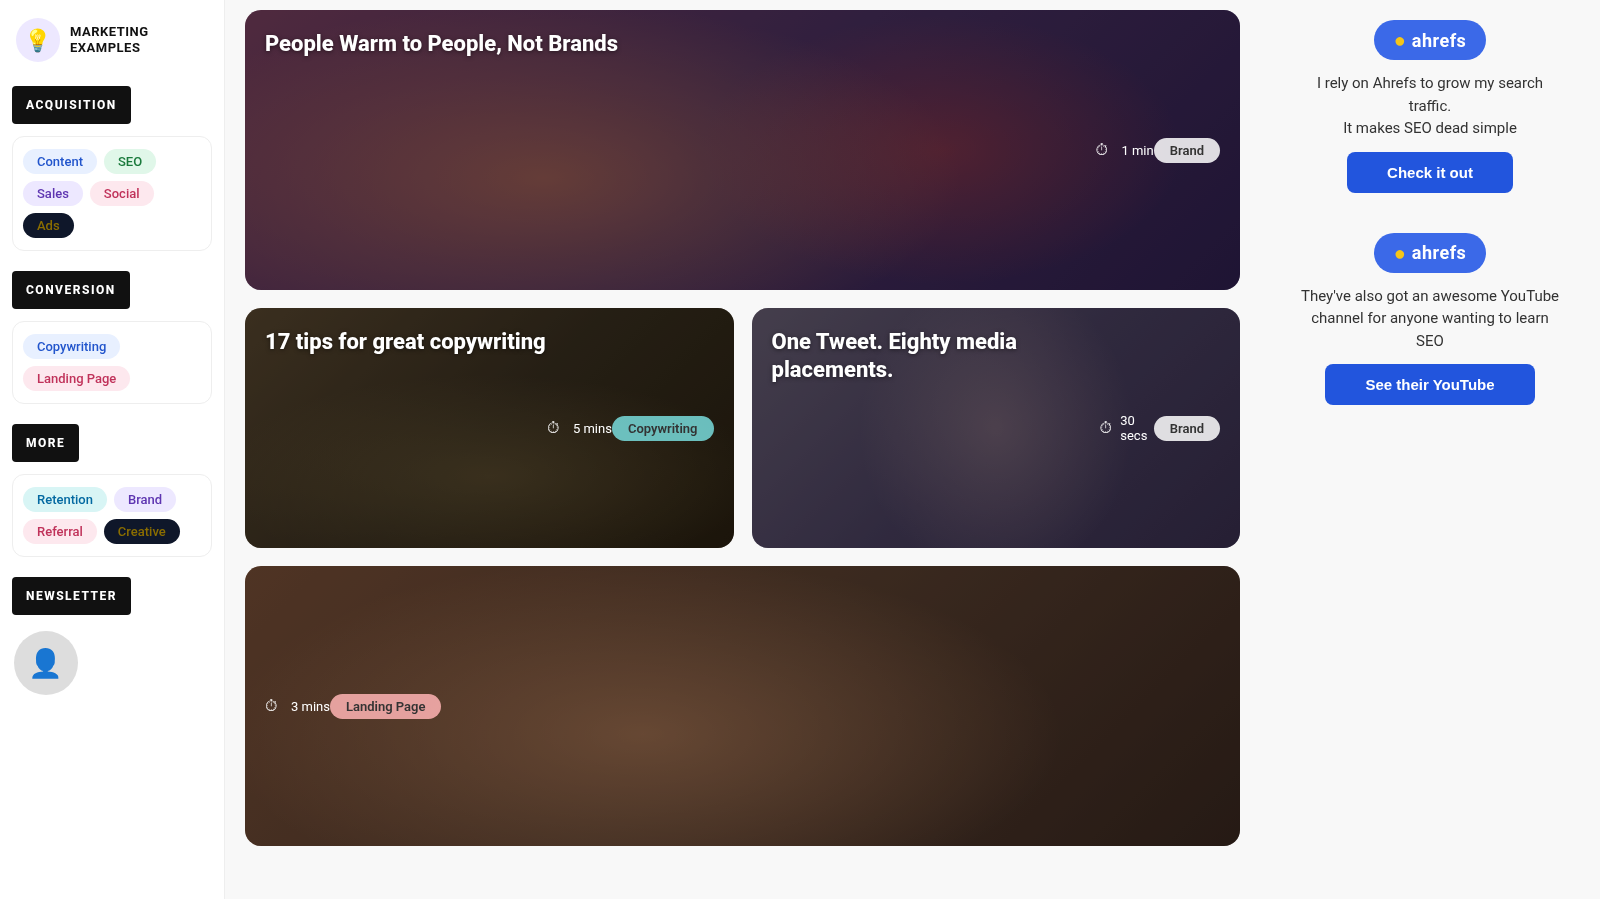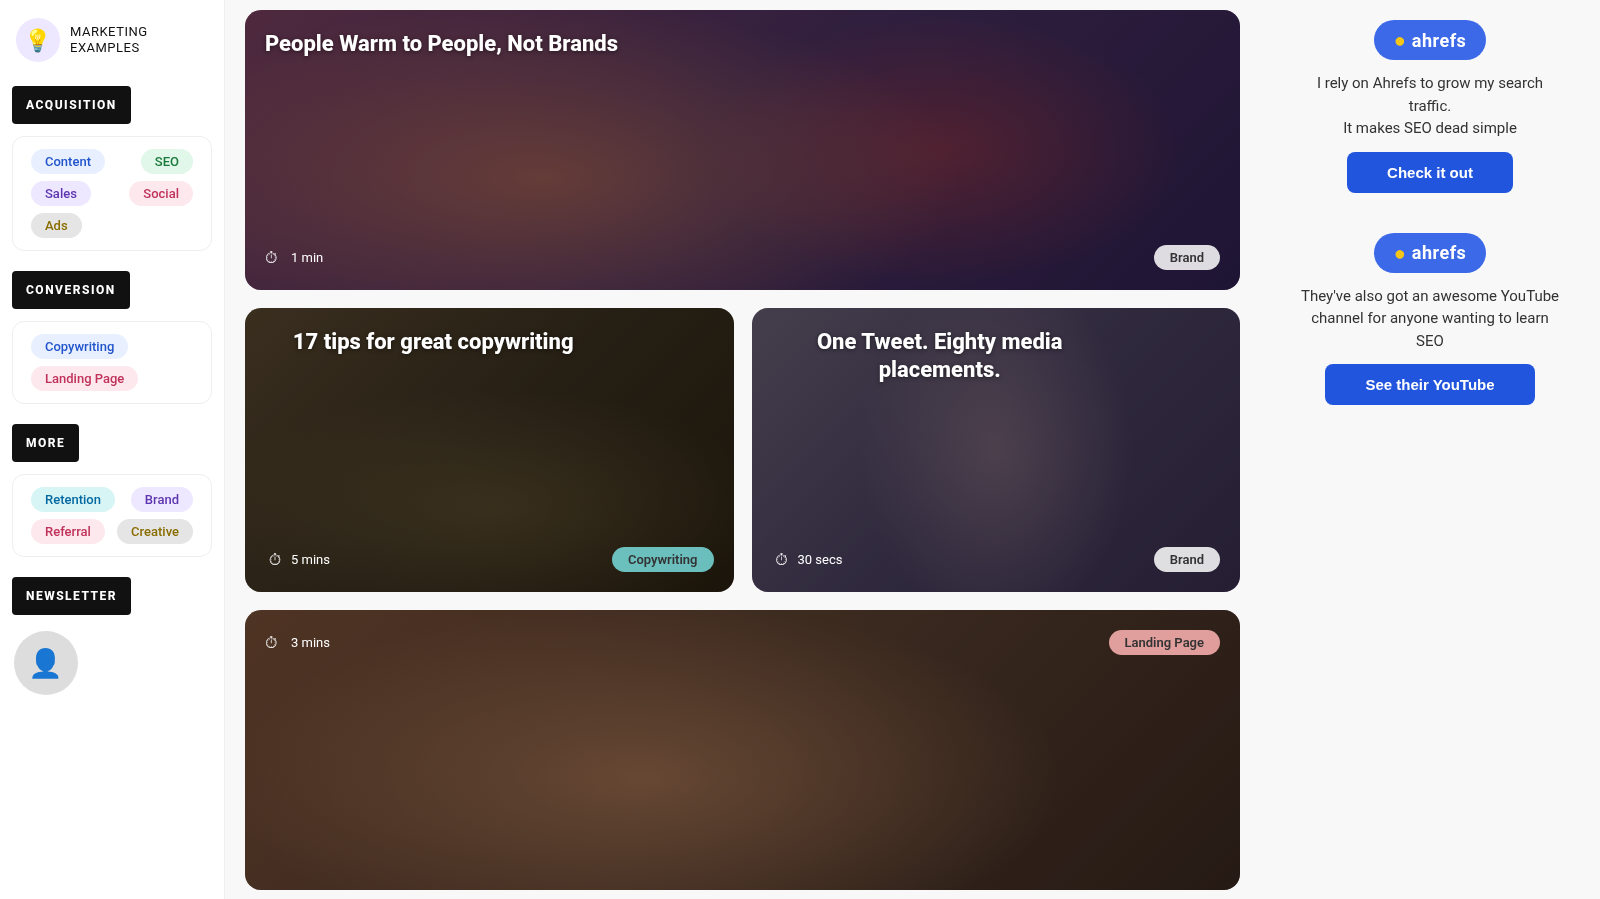--- a/index.html
+++ b/index.html
@@ -31,21 +31,21 @@
       height: 44px;
       background: #ede8ff;
       border-radius: 50%;
       display: flex;
       align-items: center;
       justify-content: center;
       font-size: 22px;
     }
     .logo-text {
       font-size: 13px;
-      font-weight: 400;
+      font-weight: 700;
       color: #111;
       line-height: 1.2;
       letter-spacing: 0.5px;
     }
 
     .section-label {
       background: #111;
       color: #fff;
       font-size: 12px;
       font-weight: 800;
@@ -54,40 +54,39 @@
       margin: 8px 12px 8px 12px;
       border-radius: 4px;
       display: inline-block;
     }
 
     .tags-box {
       background: #fff;
       border: 1px solid #eee;
       border-radius: 12px;
       margin: 4px 12px 12px 12px;
-      padding: 12px 18px;
+      padding: 12px 10px;
       display: flex;
       flex-wrap: wrap;
       gap: 7px;
-      justify-content: space-between;
     }
     .tag {
       border-radius: 20px;
       padding: 5px 14px;
       font-size: 13px;
       font-weight: 500;
       cursor: pointer;
       border: none;
       display: inline-block;
     }
     .tag-blue   { background: #e8f0ff; color: #2255cc; }
     .tag-green  { background: #e0f7e9; color: #1a7a3c; }
     .tag-pink   { background: #fde8ee; color: #c0325a; }
     .tag-purple { background: #ede8ff; color: #5e35b1; }
-    .tag-yellow { background: #e5e5e5; color: #8a6d00; }
+    .tag-yellow { background: #0f172a; color: #8a6d00; }
     .tag-teal   { background: #d8f5f5; color: #0369a1; }
 
     .newsletter-avatar {
       width: 64px;
       height: 64px;
       background: #ddd;
       border-radius: 50%;
       margin: 8px 14px;
       overflow: hidden;
       display: flex;
@@ -166,21 +165,20 @@
       inset: 0;
       background: 
         radial-gradient(ellipse 60% 90% at 40% 60%, rgba(200,140,100,0.6) 0%, transparent 70%);
     }
 
     .card-content {
       position: absolute;
       inset: 0;
       padding: 20px;
       display: flex;
-      flex-direction: column;
       justify-content: space-between;
     }
     .card-title {
       color: #fff;
       font-size: 22px;
       font-weight: 800;
       line-height: 1.25;
       max-width: 75%;
       text-shadow: 0 1px 4px rgba(0,0,0,0.5);
     }
@@ -217,22 +215,21 @@
       background: rgba(255,180,180,0.85);
       color: #333;
     }
 
     
     .card-row {
       display: flex;
       gap: 18px;
     }
     .card-row .card {
-      height: 284px;
-      text-align: center;
+      height: 240px;
     }
 
     
     .right-panel {
       width: 340px;
       min-width: 340px;
       padding: 10px 20px;
       display: flex;
       flex-direction: column;
       gap: 40px;

